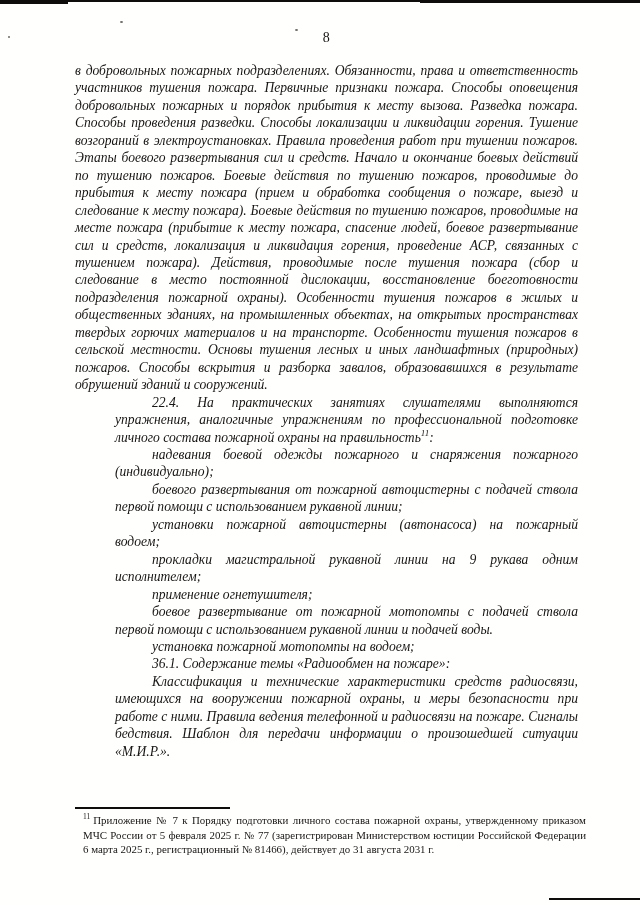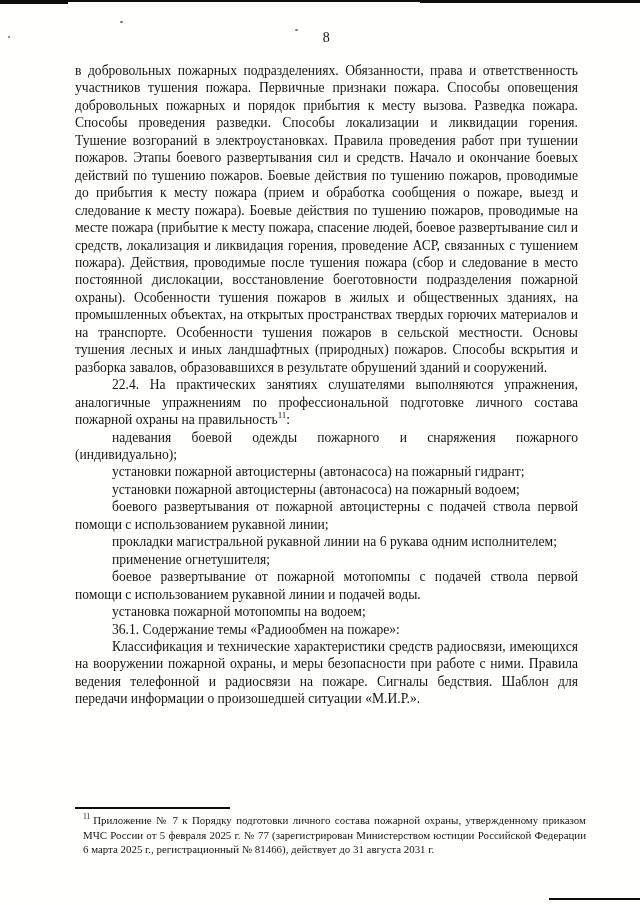--- a/index.html
+++ b/index.html
@@ -38,23 +38,24 @@
   }
 
   .body-text {
     position: absolute;
     left: 75px;
     top: 62px;
     width: 503px;
     font-size: 13.6px;
     line-height: 17.45px;
     text-align: justify;
+    font-style: italic;
   }
   .body-text p { margin: 0; }
-  .body-text p.indent { text-indent: 37px; }
+  .body-text p.indent { text-indent: 37px; margin-left: 40px; }
   sup.fn-ref {
     font-size: 9px;
     line-height: 0;
     vertical-align: super;
   }
 
   .footnote-separator {
     position: absolute;
     left: 75px;
     top: 807px;
@@ -91,24 +92,23 @@
   <div class="speck speck-1"></div>
   <div class="speck speck-2"></div>
   <div class="speck speck-3"></div>
 
   <div class="page-number">8</div>
 
   <div class="body-text">
     <p>в добровольных пожарных подразделениях. Обязанности, права и ответственность участников тушения пожара. Первичные признаки пожара. Способы оповещения добровольных пожарных и порядок прибытия к месту вызова. Разведка пожара. Способы проведения разведки. Способы локализации и ликвидации горения. Тушение возгораний в электроустановках. Правила проведения работ при тушении пожаров. Этапы боевого развертывания сил и средств. Начало и окончание боевых действий по тушению пожаров. Боевые действия по тушению пожаров, проводимые до прибытия к месту пожара (прием и обработка сообщения о пожаре, выезд и следование к месту пожара). Боевые действия по тушению пожаров, проводимые на месте пожара (прибытие к месту пожара, спасение людей, боевое развертывание сил и средств, локализация и ликвидация горения, проведение АСР, связанных с тушением пожара). Действия, проводимые после тушения пожара (сбор и следование в место постоянной дислокации, восстановление боеготовности подразделения пожарной охраны). Особенности тушения пожаров в жилых и общественных зданиях, на промышленных объектах, на открытых пространствах твердых горючих материалов и на транспорте. Особенности тушения пожаров в сельской местности. Основы тушения лесных и иных ландшафтных (природных) пожаров. Способы вскрытия и разборка завалов, образовавшихся в результате обрушений зданий и сооружений.</p>
     <p class="indent"><span>22.4. На практических занятиях слушателями выполняются упражнения, аналогичные упражнениям по профессиональной подготовке личного состава пожарной охраны на правильность</span><sup class="fn-ref">11</sup><span>:</span></p>
     <p class="indent">надевания боевой одежды пожарного и снаряжения пожарного (индивидуально);</p>
-    <p class="indent">установки пожарной автоцистерны (автонасоса) на пожарный гидрант;</p>
+    <p class="indent">боевого развертывания от пожарной автоцистерны с подачей ствола первой помощи с использованием рукавной линии;</p>
     <p class="indent">установки пожарной автоцистерны (автонасоса) на пожарный водоем;</p>
-    <p class="indent">боевого развертывания от пожарной автоцистерны с подачей ствола первой помощи с использованием рукавной линии;</p>
-    <p class="indent">прокладки магистральной рукавной линии на 6 рукава одним исполнителем;</p>
+    <p class="indent">прокладки магистральной рукавной линии на 9 рукава одним исполнителем;</p>
     <p class="indent">применение огнетушителя;</p>
     <p class="indent">боевое развертывание от пожарной мотопомпы с подачей ствола первой помощи с использованием рукавной линии и подачей воды.</p>
     <p class="indent">установка пожарной мотопомпы на водоем;</p>
     <p class="indent">36.1. Содержание темы «Радиообмен на пожаре»:</p>
     <p class="indent">Классификация и технические характеристики средств радиосвязи, имеющихся на вооружении пожарной охраны, и меры безопасности при работе с ними. Правила ведения телефонной и радиосвязи на пожаре. Сигналы бедствия. Шаблон для передачи информации о произошедшей ситуации «М.И.Р.».</p>
   </div>
 
   <div class="footnote-separator"></div>
   <div class="footnote"><sup class="fn-mark">11</sup><span>Приложение № 7 к Порядку подготовки личного состава пожарной охраны, утвержденному приказом МЧС России от 5 февраля 2025 г. № 77 (зарегистрирован Министерством юстиции Российской Федерации 6 марта 2025 г., регистрационный № 81466), действует до 31 августа 2031 г.</span></div>
 

